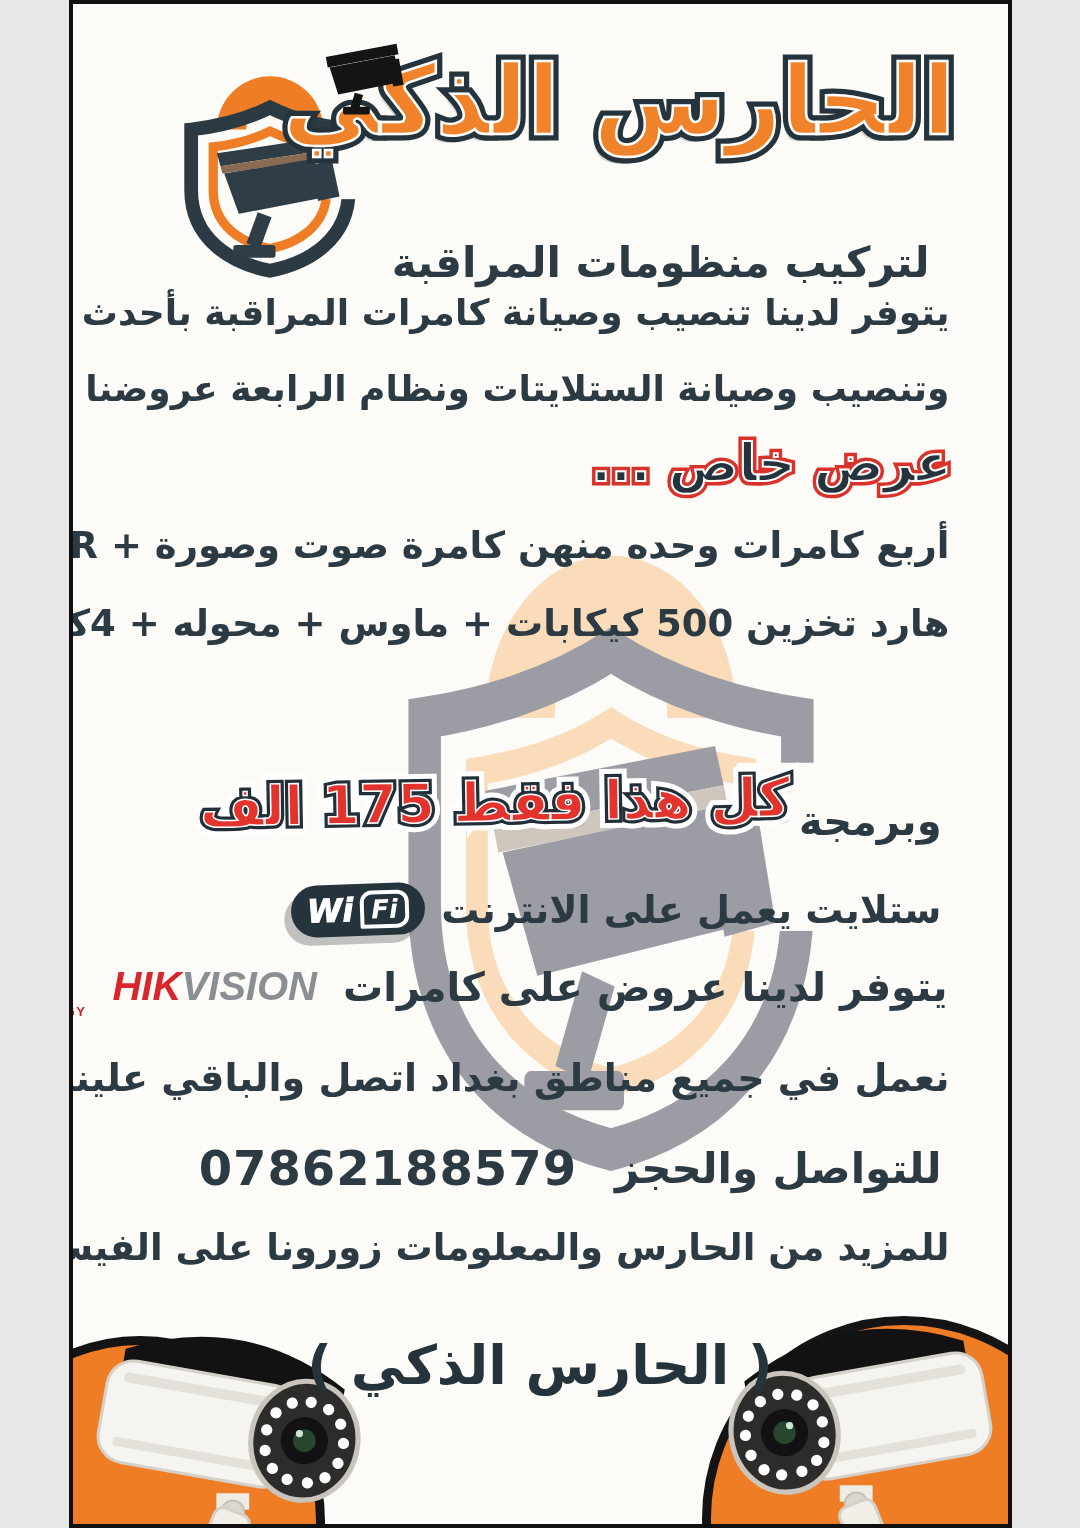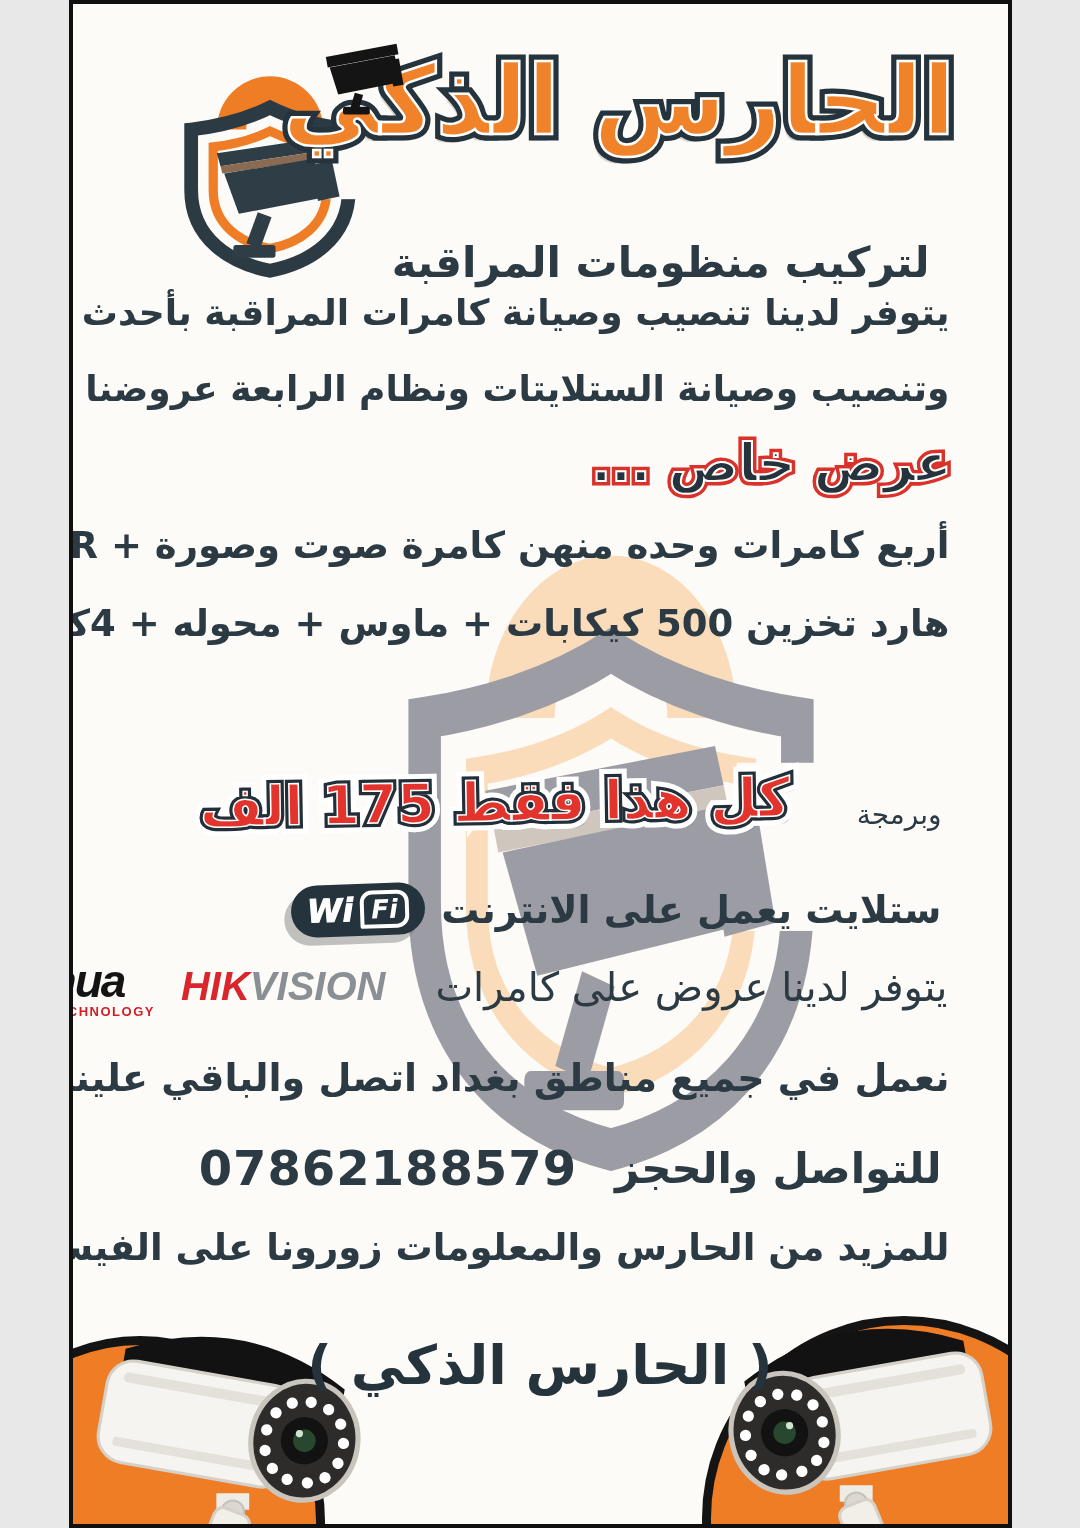--- a/index.html
+++ b/index.html
@@ -37,41 +37,41 @@
   .intro1{top:288px; font-size:36px;}
   .intro2{top:364px; font-size:36px;}
   .offer-head-wrap{position:absolute; top:430px; right:56px; z-index:2;margin-left:19px;}
   .offer-head{font-size:52px; font-weight:bold;}
   .offer-head .back{-webkit-text-stroke:9px #d9322a; color:#d9322a;}
   .offer-head .front{color:#25333c; -webkit-text-stroke:2px #ffffff;}
   .item1{top:520px; font-size:37px;}
   .item2{top:598px; font-size:37px;}
   .item3{top:678px; font-size:37px;}
 
-  .prog-word{position:absolute; top:794px; right:66px; font-size:28px; font-weight:normal; z-index:2;}
+  .prog-word{position:absolute; top:794px; right:66px; font-size:40px; font-weight:bold; z-index:2;}
   .price-wrap{position:absolute; top:768px; right:218px; z-index:2; transform:rotate(-1deg);}
   .price{font-size:54px; font-weight:bold;}
   .price .b1{position:absolute; inset:0; -webkit-text-stroke:18px #ffffff; color:#fff;
       text-shadow:6px 8px 0 rgba(90,90,90,.28);}
   .price .b2{position:absolute; inset:0; -webkit-text-stroke:8px #222f38; color:#222f38;}
   .price .front{position:relative; color:#e2342c; -webkit-text-stroke:1.5px #ffffff;}
 
   .sat-row{position:absolute; top:880px; right:66px; left:20px; display:flex;
       align-items:center; gap:16px; font-size:38px; font-weight:bold; z-index:2; white-space:nowrap;}
   .wifi-badge{direction:ltr; display:inline-flex; align-items:center; gap:7px;
       background:#25333c; border-radius:30px; padding:7px 16px;
       box-shadow:-7px 8px 0 rgba(120,120,120,.45); transform:rotate(-2deg);}
   .wifi-badge .wi{color:#fff; font-style:italic; font-weight:bold; font-size:32px;
       -webkit-text-stroke:1px #fff;}
   .wifi-badge .fi{color:#fff; font-style:italic; font-weight:bold; font-size:26px;
       border:4px solid #fff; border-radius:12px 12px 12px 2px; padding:0 7px; background:#25333c;}
 
   .brands-row{position:absolute; top:950px; right:60px; left:20px; display:flex;
       align-items:center; gap:26px; z-index:2; white-space:nowrap;}
-  .brands-text{font-size:40px; font-weight:normal;margin-left:24px;}
+  .brands-text{font-size:40px; font-weight:bold;}
   .hik{direction:ltr; font-family:Liberation Sans, sans-serif; font-style:italic;
       font-weight:bold; font-size:40px; letter-spacing:0;}
   .hik .hk{color:#d9262c;} .hik .vs{color:#8a8f94;}
   .dahua{direction:ltr; position:relative; padding-left:25px;}
   .dahua .dtext{font-family:"Liberation Sans", sans-serif; font-style:italic; font-weight:bold;
       font-size:46px; color:#141414; letter-spacing:-2px;}
   .dahua .swoosh{position:absolute; left:2px; top:2px; width:42px; height:42px;
       border:6px solid #d21f26; border-radius:50%; border-top-color:transparent;
       transform:rotate(-40deg);}
   .dahua .dsub{font-family:"Liberation Sans", sans-serif; font-weight:bold; font-size:13px;

